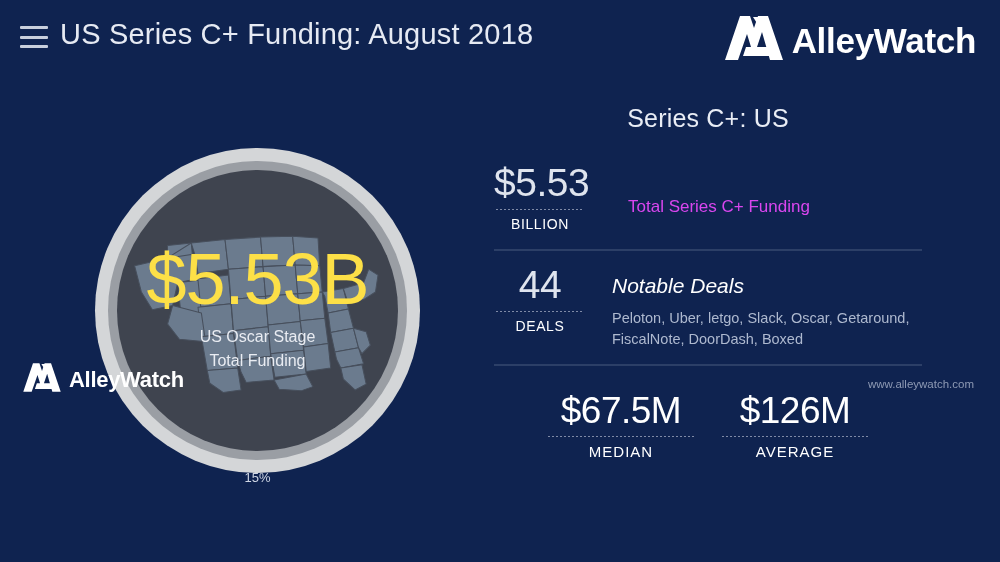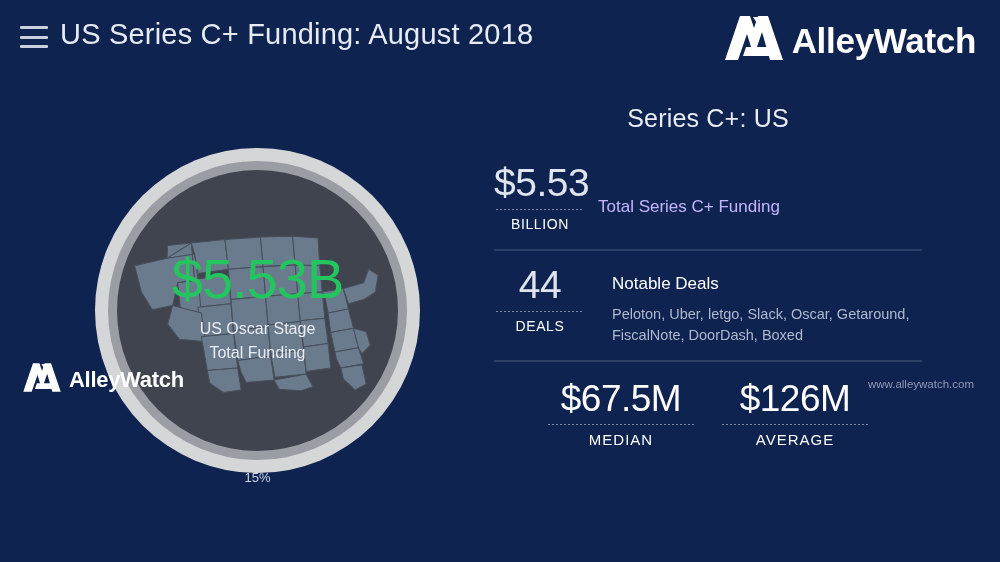--- a/index.html
+++ b/index.html
@@ -32,49 +32,49 @@
   .donut-wrap{position:absolute;left:95px;top:148px;width:325px;height:325px;}
   .ring-outer{position:absolute;inset:0;border-radius:50%;background:#d4d6d8;}
   .ring-inner-shadow{position:absolute;left:13px;top:13px;width:299px;height:299px;
     border-radius:50%;background:#9a9ea4;}
   .disc{position:absolute;left:22px;top:22px;width:281px;height:281px;border-radius:50%;
     background:#3f444f;overflow:hidden;}
   .map{position:absolute;left:50%;top:50%;transform:translate(-50%,-50%);}
   .donut-center{position:absolute;left:0;top:0;width:325px;height:325px;
     display:flex;flex-direction:column;align-items:center;justify-content:center;
     pointer-events:none;}
-  .donut-value{font-size:56px;font-weight:400;line-height:1;color:#22c55e;
+  .donut-value{font-size:72px;font-weight:400;line-height:1;color:#fde047;
     letter-spacing:-1px;margin-top:-6px;}
   .donut-sub{margin-top:10px;font-size:16px;line-height:1.45;text-align:center;color:#e9ecf2;}
   .donut-pct{position:absolute;left:95px;top:470px;width:325px;text-align:center;
     font-size:13px;color:#cfd6e4;}
 
   
   .panel{position:absolute;left:494px;top:104px;width:428px;}
   .panel-title{font-size:25px;font-weight:400;color:#e9edf5;letter-spacing:.2px;text-align:center;}
   .stat{width:92px;flex:0 0 92px;text-align:center;}
   .stat .num{font-size:39px;font-weight:300;line-height:1.05;color:#dfe4ee;
     letter-spacing:-.5px;white-space:nowrap;}
   .dots{height:1px;margin:5px 2px 6px;
     background-image:linear-gradient(to right,#7f8aa6 0 2px,transparent 2px 4px);
     background-size:4px 1px;background-repeat:repeat-x;}
   .stat .cap{font-size:14px;letter-spacing:.6px;color:#ffffff;}
 
   .divider{height:2px;background:#2c3f67;margin:0;}
 
   .sec-funding{margin-top:30px;display:flex;align-items:flex-start;}
-  .sec-funding .label{margin-left:12px;margin-top:34px;font-size:17px;color:#c4b5fd;}
+  .sec-funding .label{margin-left:42px;margin-top:34px;font-size:17px;color:#d946ef;}
 
   .sec-deals{margin-top:14px;display:flex;align-items:flex-start;}
   .sec-deals .body{margin-left:26px;margin-top:9px;}
-  .sec-deals .heading{font-size:17px;color:#ffffff;margin-bottom:10px;}
+  .sec-deals .heading{font-size:21px;color:#ffffff;margin-bottom:10px;font-style:italic;}
   .sec-deals .list{font-size:14.5px;line-height:1.45;color:#aeb9cf;max-width:300px;}
 
   .sec-bottom{margin-top:18px;display:flex;justify-content:center;gap:24px;}
-  .sec-bottom .stat{width:150px;flex:0 0 150px;}
+  .sec-bottom .stat{width:150px;flex:0 0 150px;margin-top:8px;}
   .sec-bottom .num{font-size:37px;font-weight:300;color:#ffffff;}
   .sec-bottom .cap{font-size:15px;letter-spacing:1px;color:#ffffff;}
 
   
   .footer{position:absolute;left:0;bottom:0;width:1000px;height:58px;}
   .logo-footer{position:absolute;left:22px;top:14px;}
   .foot-text{position:absolute;left:176px;top:16px;font-size:13.5px;line-height:1.55;color:#9fabc4;}
   .foot-text .l1{color:#b9c3d6;}
   .foot-url{position:absolute;right:26px;top:30px;font-size:11.5px;color:#8e9ab4;}
 </style>

